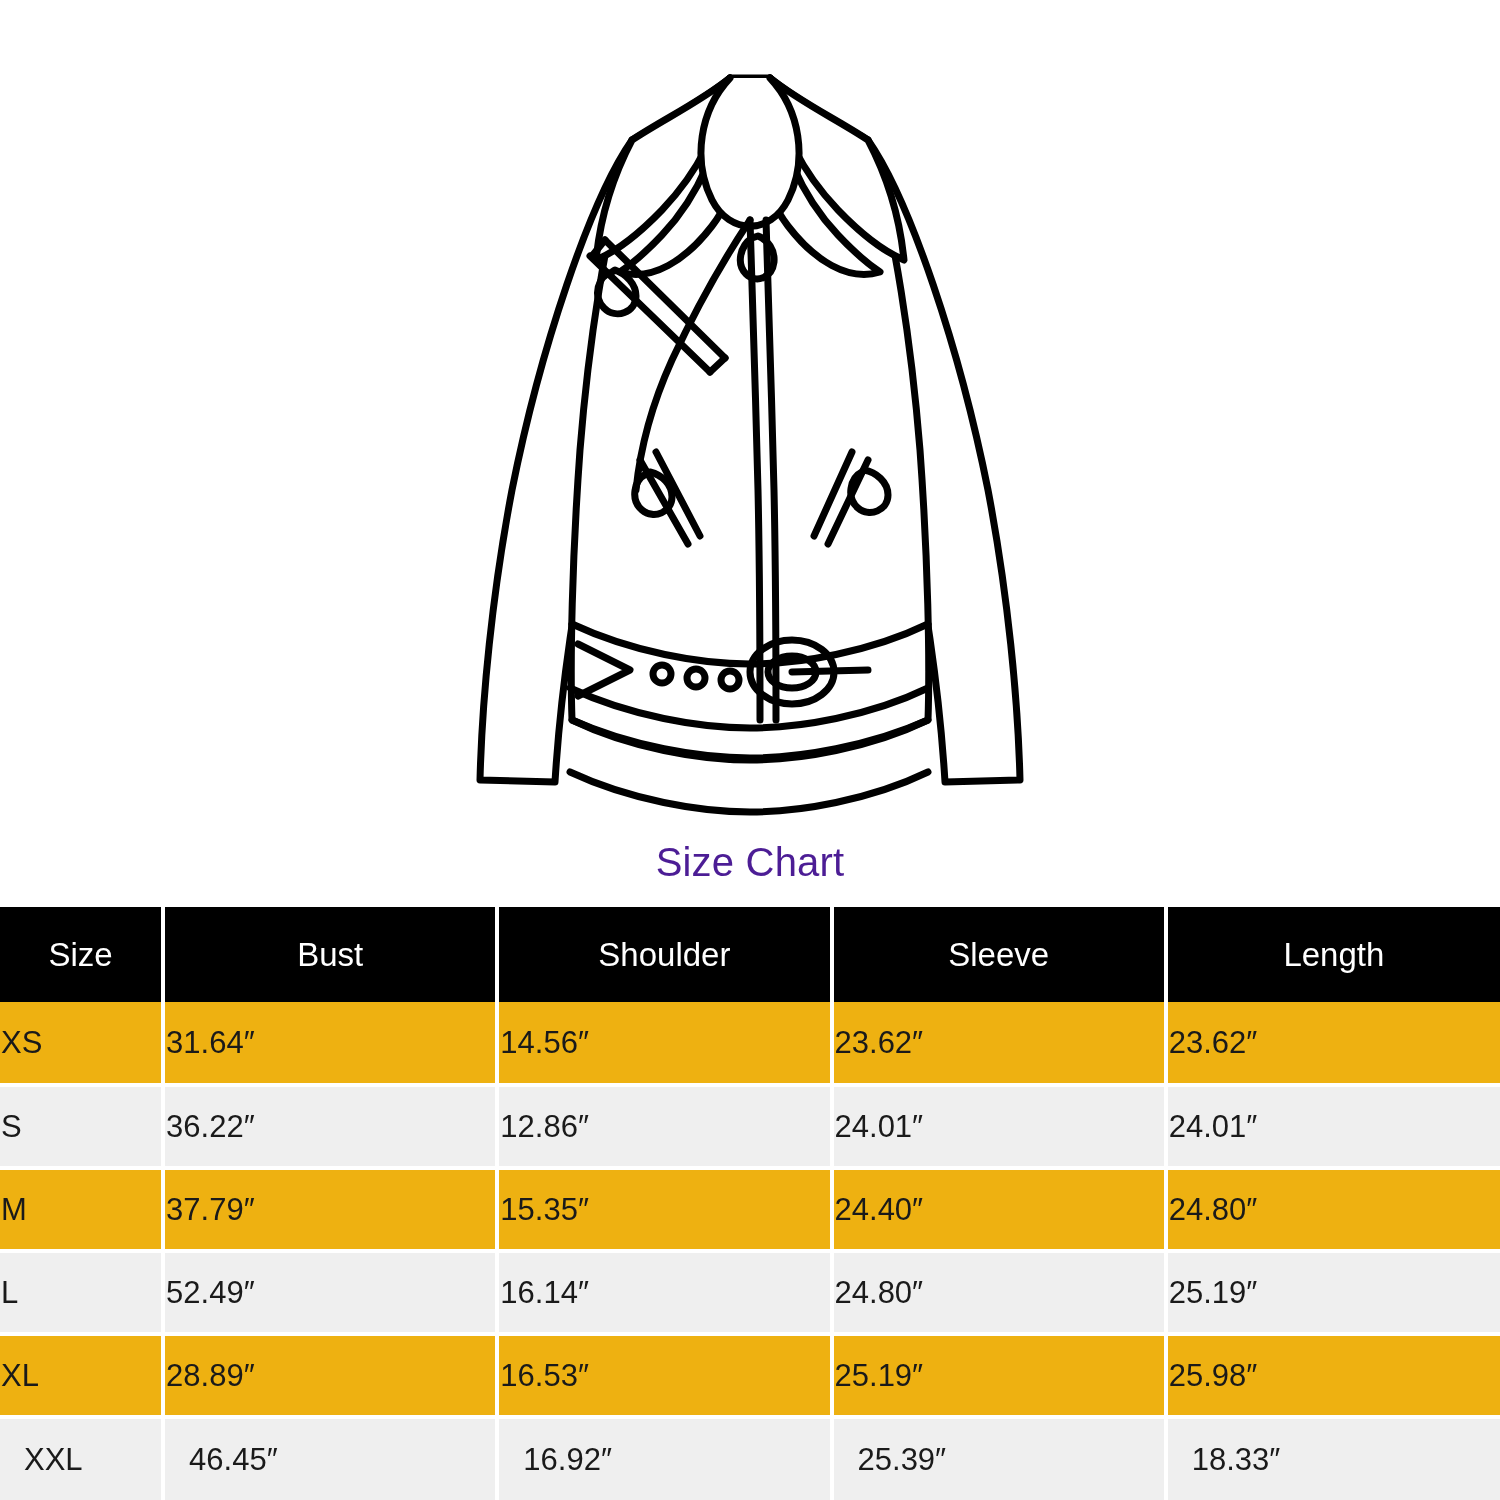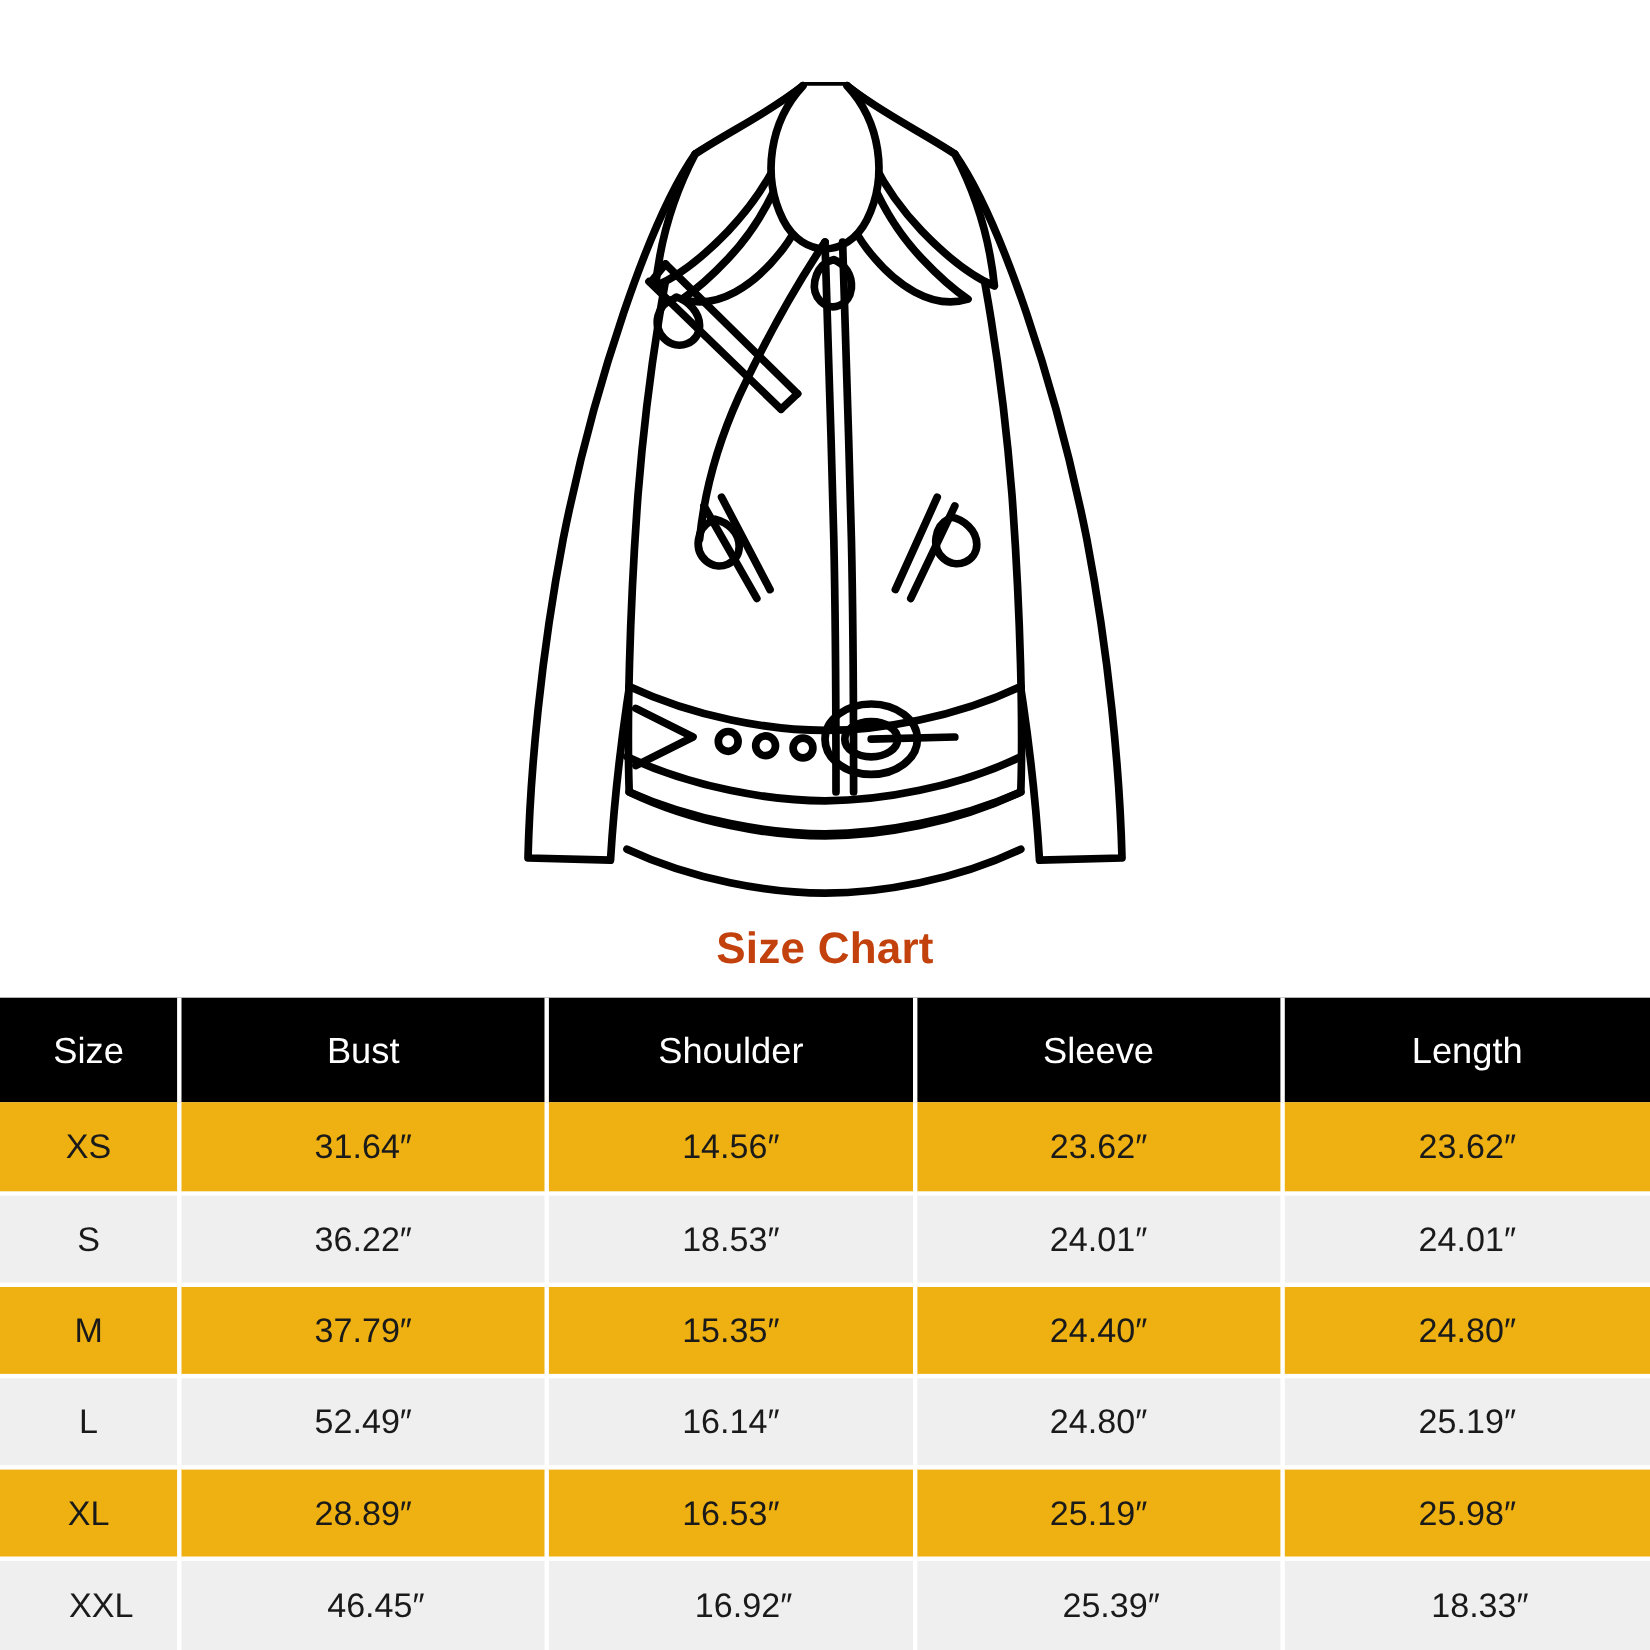--- a/index.html
+++ b/index.html
@@ -29,22 +29,22 @@
     justify-content: center;
     background: #ffffff;
   }
   .illustration-area svg { display: block; }
 
   
   .chart-title {
     width: 1500px;
     text-align: center;
     font-size: 40px;
-    color: #c2410c;
-    font-weight: 700;
+    color: #4c1d95;
+    font-weight: 400;
     letter-spacing: 0.2px;
     padding-bottom: 22px;
   }
 
   
   .table-wrap {
     width: 1312px;
     flex: 1 1 auto;
   }
   table.size-chart {
@@ -62,21 +62,21 @@
     font-weight: 400;
     height: 95px;
     text-align: center;
     border-right: 4px solid #ffffff;
     vertical-align: middle;
   }
   table.size-chart thead th:last-child { border-right: none; }
 
   table.size-chart tbody td {
     height: 83px;
-    text-align: center;
+    text-align: left;
     font-size: 31px;
     color: #1a1a1a;
     font-weight: 400;
     border-right: 4px solid #ffffff;
     border-bottom: 4px solid #ffffff;
     vertical-align: middle;
   }
   table.size-chart tbody td:last-child { border-right: none; }
   table.size-chart tbody tr.row-accent td { background: #eeb111; }
   table.size-chart tbody tr.row-plain  td { background: #efefef; }
@@ -174,21 +174,21 @@
         <tr class="row-accent">
           <td>XS</td>
           <td>31.64″</td>
           <td>14.56″</td>
           <td>23.62″</td>
           <td>23.62″</td>
         </tr>
         <tr class="row-plain">
           <td>S</td>
           <td>36.22″</td>
-          <td>18.53″</td>
+          <td>12.86″</td>
           <td>24.01″</td>
           <td>24.01″</td>
         </tr>
         <tr class="row-accent">
           <td>M</td>
           <td>37.79″</td>
           <td>15.35″</td>
           <td>24.40″</td>
           <td>24.80″</td>
         </tr>

